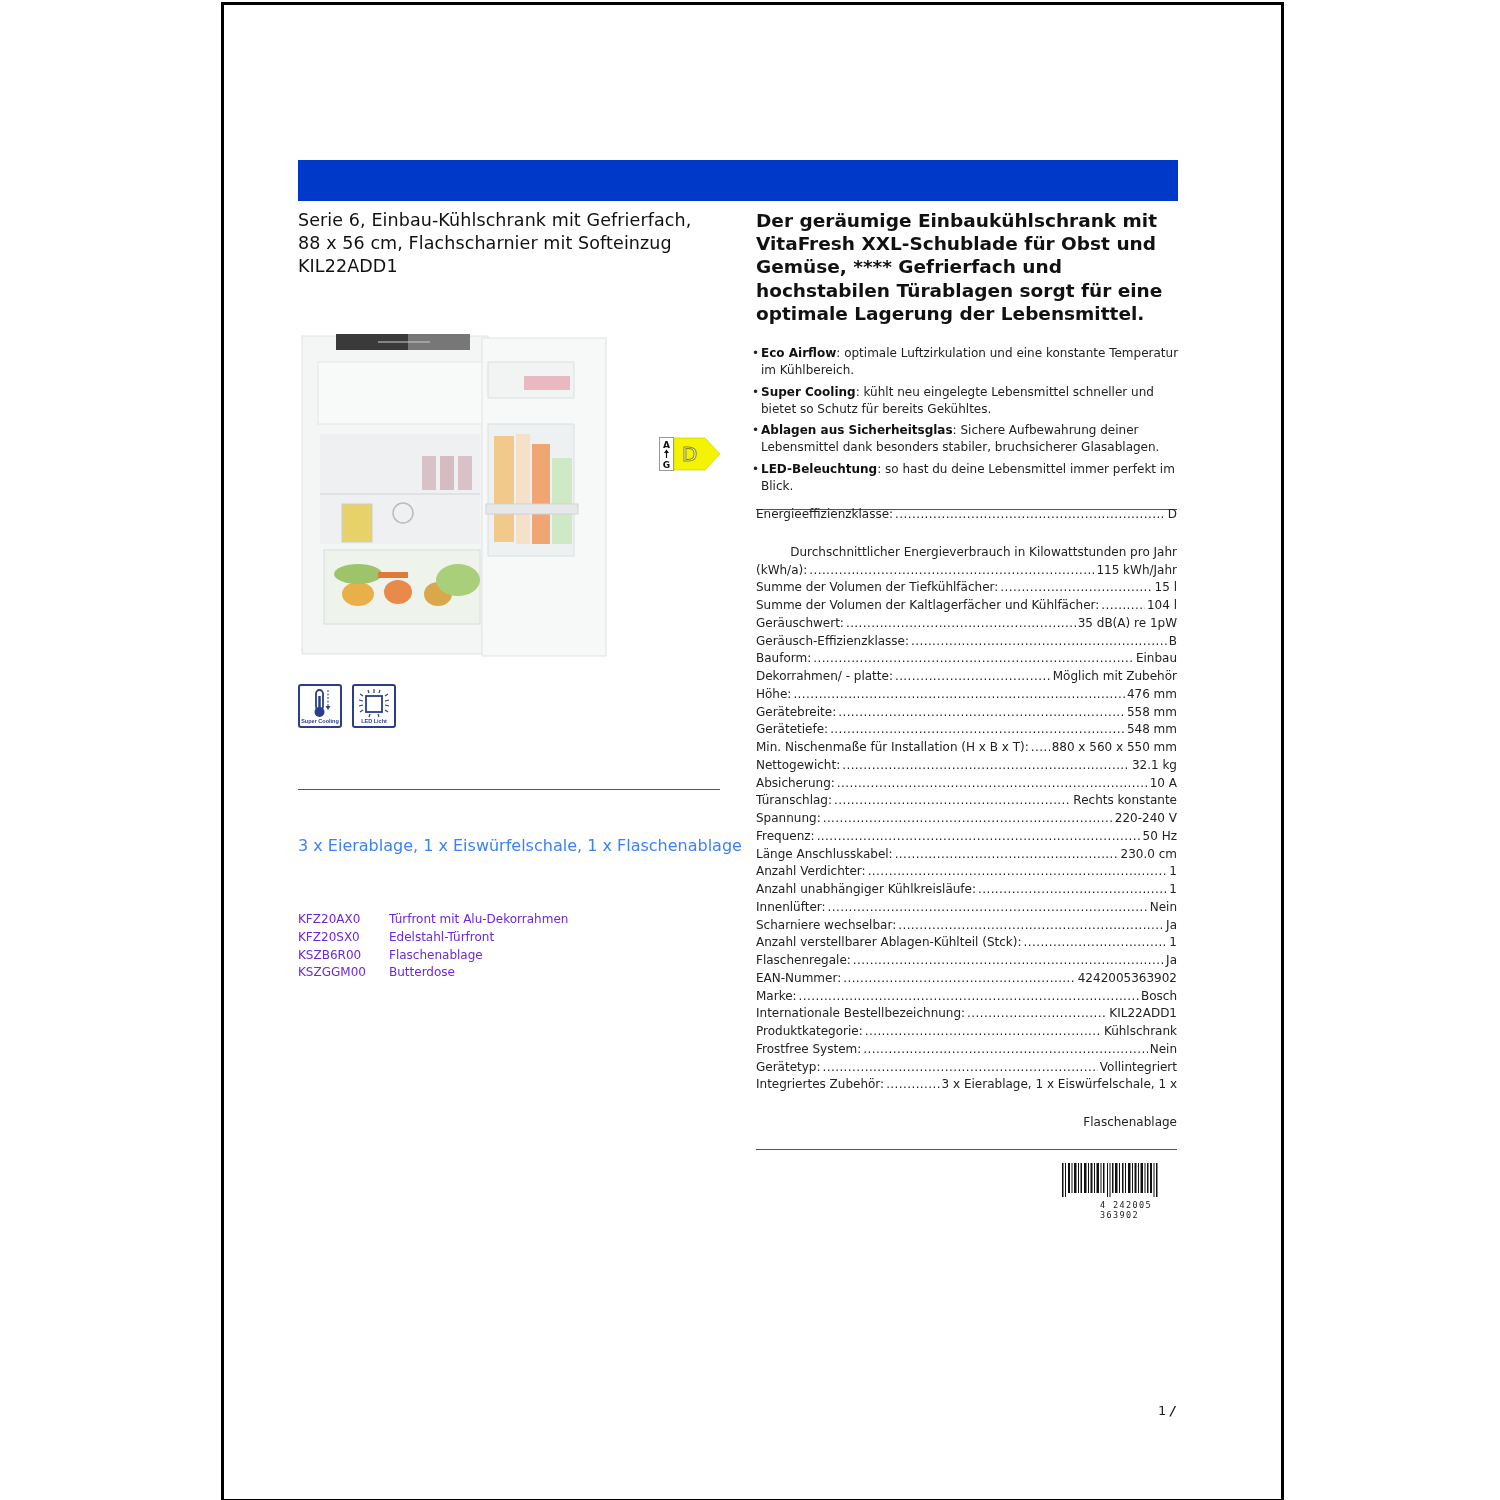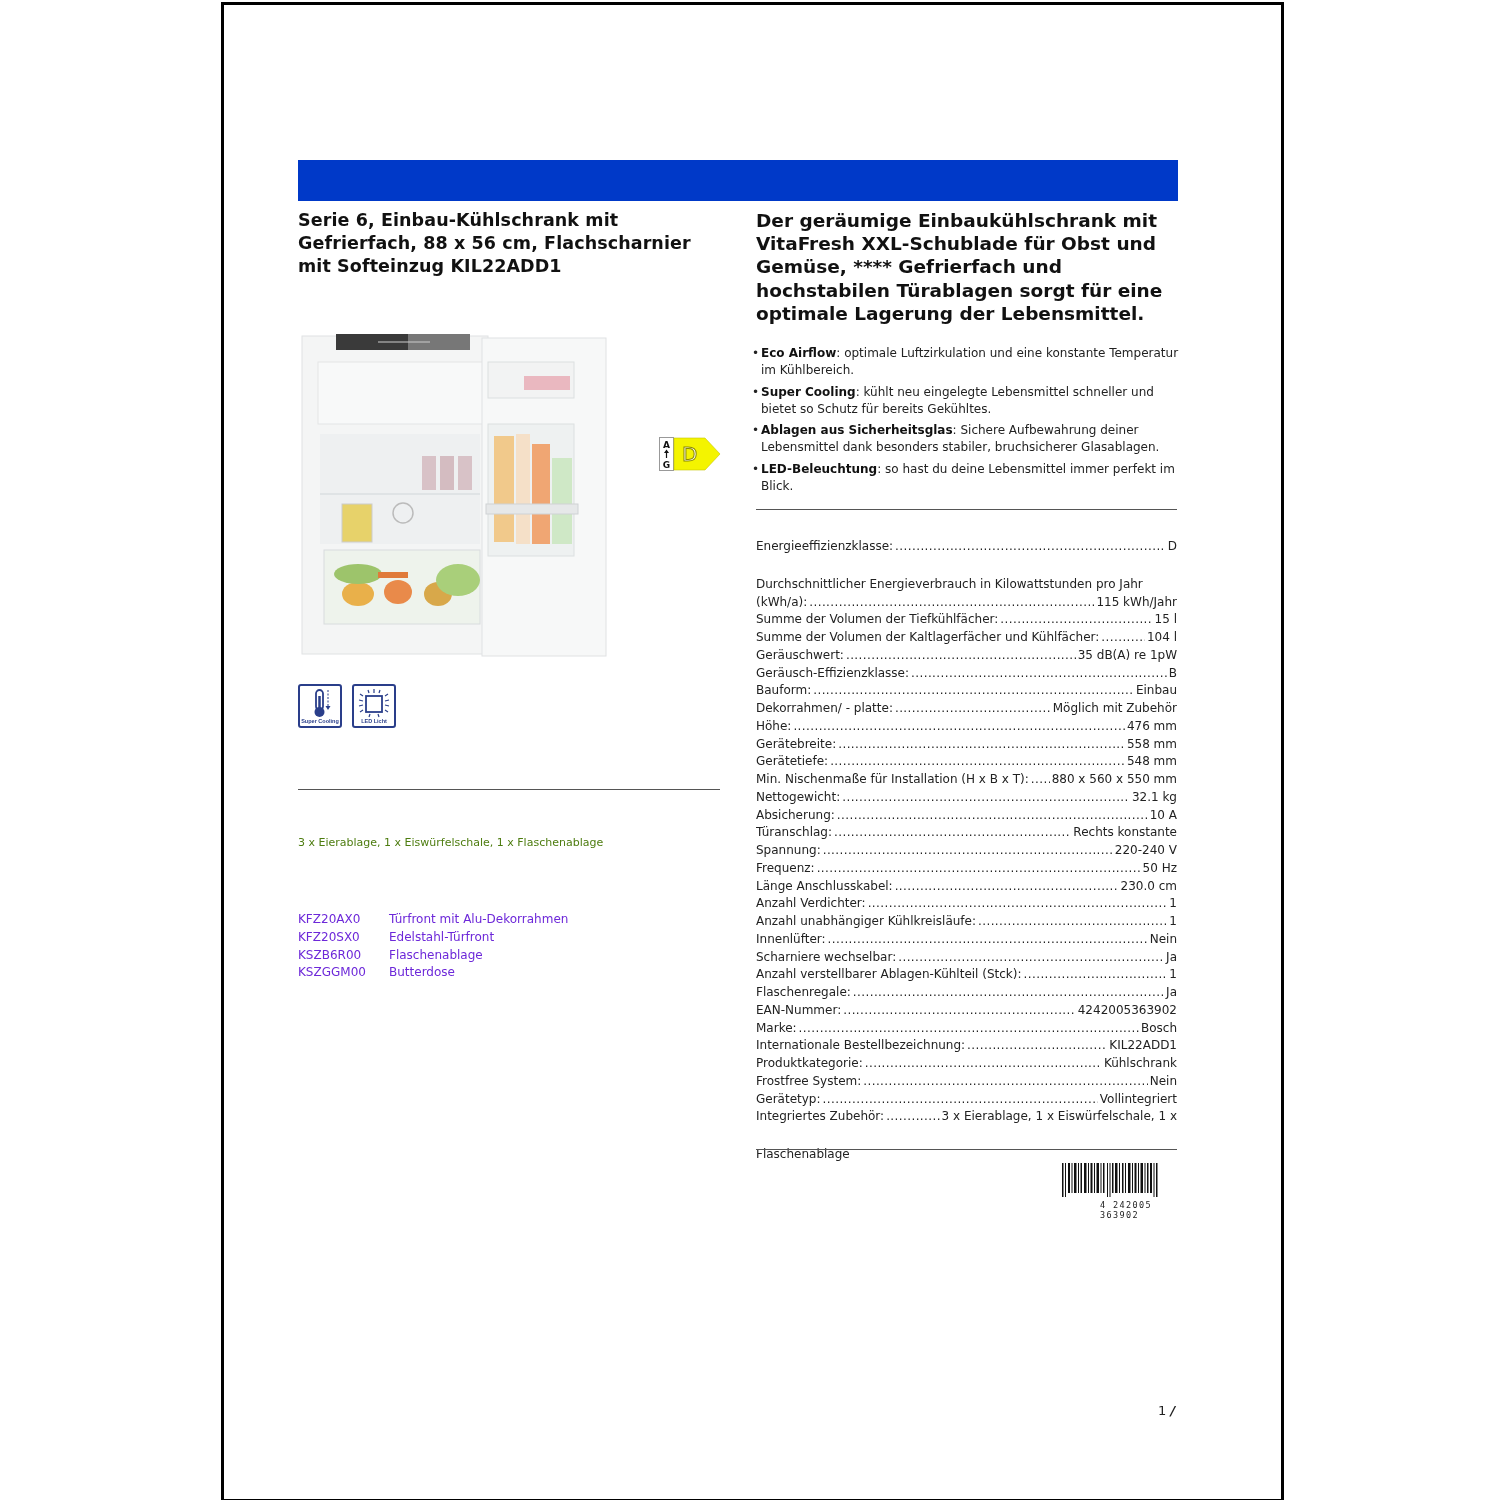--- a/index.html
+++ b/index.html
@@ -1,36 +1,36 @@
 <!DOCTYPE html>
 <html><head>
 <meta charset="utf-8">
 <style>
   html, body { margin: 0; padding: 0; background: #ffffff; }
   body { width: 1500px; height: 1500px; position: relative; overflow: hidden; font-family: "DejaVu Sans", sans-serif; color: #1a1a1a; }
   .page { position: absolute; left: 221px; top: 2px; width: 1057px; height: 1494px; border: 3px solid #000; background: #fff; }
   .blue-bar { position: absolute; left: 298px; top: 160px; width: 880px; height: 41px; }
-  .title-left { position: absolute; left: 298px; top: 209px; width: 420px; font-family: "DejaVu Sans", sans-serif; font-weight: bold; font-size: 17.5px; line-height: 23.2px; color: #111; letter-spacing: 0.1px; }
+  .title-left { position: absolute; left: 298px; top: 209px; width: 420px; font-family: "DejaVu Sans", sans-serif; font-weight: normal; font-size: 17.5px; line-height: 23.2px; color: #111; letter-spacing: 0.1px; }
   .title-right { position: absolute; left: 756px; top: 209px; width: 440px; font-family: "DejaVu Sans", sans-serif; font-weight: bold; font-size: 18.5px; line-height: 23.2px; color: #111; }
   .fridge { position: absolute; left: 298px; top: 324px; width: 312px; height: 346px; }
   .energy { position: absolute; left: 659px; top: 437px; width: 62px; height: 34px; }
   .icons { position: absolute; left: 298px; top: 684px; display: flex; gap: 10px; }
   .feat-icon { width: 44px; height: 44px; border: 2px solid #2a3e8a; border-radius: 3px; box-sizing: border-box; position: relative; }
   .feat-icon .lbl { position: absolute; bottom: 2px; left: 0; right: 0; text-align: center; font-size: 5.5px; font-weight: bold; color: #2a3e8a; font-family: "Liberation Sans", sans-serif; }
   .feat-icon svg { position: absolute; left: 0; top: 0; }
   .hr { position: absolute; height: 0; border-top: 1.5px solid #555; }
-  .accessory-line { position: absolute; left: 298px; top: 836px; font-size: 11px; color: #4d7c0f; }
+  .accessory-line { position: absolute; left: 298px; top: 836px; font-size: 16px; color: #3b82f6; }
   .acc-table { position: absolute; left: 298px; top: 911px; font-size: 12px; line-height: 17.8px; color: #6d28d9; }
   .acc-row { display: flex; }
   .acc-code { width: 91px; }
   .features { position: absolute; left: 752px; top: 345px; width: 430px; font-size: 12px; line-height: 17px; color: #222; }
   .feature { display: flex; margin-bottom: 4.6px; }
   .feature .dot { width: 9px; flex: none; }
   .feature b { font-weight: bold; color: #111; }
-  .specs { position: absolute; left: 756px; top: 538px; width: 421px; font-size: 12px; line-height: 17.75px; color: #222; }
+  .specs { position: absolute; left: 756px; top: 506px; width: 421px; font-size: 12px; line-height: 17.75px; color: #222; text-align: right; }
   .spec { display: flex; align-items: baseline; white-space: nowrap; overflow: hidden; }
   .spec .k { flex: none; }
   .spec .dots { flex: 1 1 auto; overflow: hidden; margin: 0 2px; }
   .spec .dots::after { content: "................................................................................................................................................................................"; letter-spacing: 0.4px; }
   .spec .v { flex: none; }
   .spec-wrap { white-space: normal; margin-top: 20px; }
   .barcode { position: absolute; left: 1052px; top: 1163px; width: 118px; height: 45px; }
   .page-num { position: absolute; left: 1158px; top: 1403px; font-size: 13px; color: #222; }
   .page-num .slash { font-weight: bold; font-style: italic; }
 </style>

